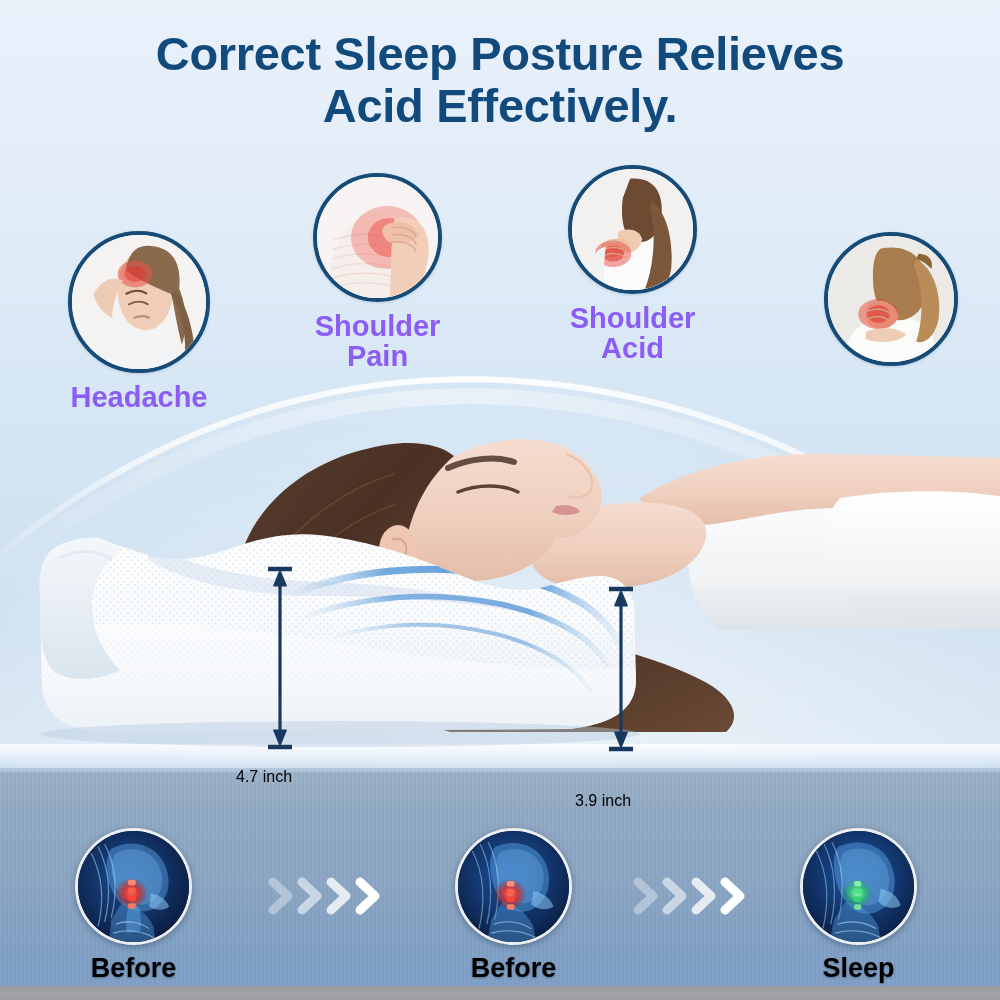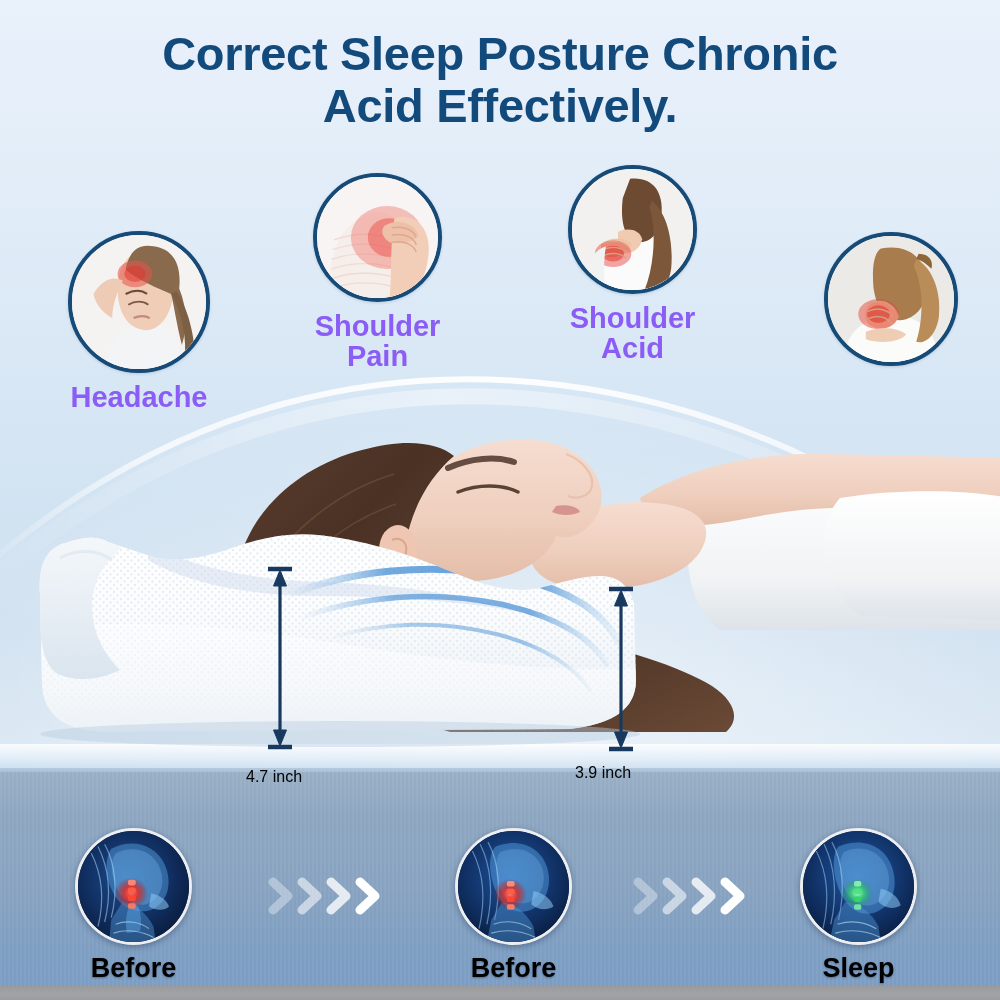--- a/index.html
+++ b/index.html
@@ -122,21 +122,21 @@
     </defs>
     <path d="M -30 250 C 180 60, 400 35, 560 55 C 760 80, 900 170, 1030 270" fill="none" stroke="url(#arcg)" stroke-width="6"></path>
     <path d="M -30 268 C 180 78, 400 52, 560 72 C 760 97, 900 188, 1030 288" fill="none" stroke="url(#arcg2)" stroke-width="16"></path>
   </svg>
 
   <div class="bg-lower"></div>
   <div class="mattress-edge"></div>
   <div class="bg-footer"></div>
 
   <h1 class="title">
-    <span>Correct Sleep Posture Chronic</span>
+    <span>Correct Sleep Posture Relieves</span>
     <span class="l2">Acid Effectively.</span>
   </h1>
 
   <svg class="pillow-wrap" style="left:0;top:380px;width:1000px;height:400px;" viewBox="0 0 1000 400">
     <defs>
       <linearGradient id="skin" x1="0" y1="0" x2="0" y2="1">
         <stop offset="0%" stop-color="#f6ddd0"></stop>
           <stop offset="55%" stop-color="#efcfbe"></stop>
         <stop offset="100%" stop-color="#e4bda9"></stop>
       </linearGradient>
@@ -344,32 +344,32 @@
 
   <svg class="dim" style="left:258px; top:558px; width:44px; height:200px;" viewBox="0 0 44 200">
     <g stroke="#18395f" fill="#18395f">
       <line x1="10" y1="11" x2="34" y2="11" stroke-width="4.5"></line>
       <line x1="10" y1="189" x2="34" y2="189" stroke-width="4.5"></line>
       <line x1="22" y1="16" x2="22" y2="184" stroke-width="3.2"></line>
       <polygon points="22,12 15.5,28 28.5,28"></polygon>
       <polygon points="22,188 15.5,172 28.5,172"></polygon>
     </g>
   </svg>
-  <div class="dim lbl" style="left:246px; top:768px;">4.7 inch</div>
+  <div class="dim lbl" style="left:236px; top:768px;">4.7 inch</div>
 
   <svg class="dim" style="left:599px; top:578px; width:44px; height:182px;" viewBox="0 0 44 182">
     <g stroke="#18395f" fill="#18395f">
       <line x1="10" y1="11" x2="34" y2="11" stroke-width="4.5"></line>
       <line x1="10" y1="171" x2="34" y2="171" stroke-width="4.5"></line>
       <line x1="22" y1="16" x2="22" y2="166" stroke-width="3.2"></line>
       <polygon points="22,12 15.5,28 28.5,28"></polygon>
       <polygon points="22,170 15.5,154 28.5,154"></polygon>
     </g>
   </svg>
-  <div class="dim lbl" style="left:575px; top:764px;">3.9 inch</div>
+  <div class="dim lbl" style="left:575px; top:792px;">3.9 inch</div>
 
   <div class="step" style="left:75px; top:828px; width:117px;">
     <div class="ring" style="width:117px;height:117px;">
       <svg class="photo" viewBox="0 0 100 100" preserveAspectRatio="xMidYMid slice">
         <defs>
           <radialGradient id="xb1" cx="45%" cy="42%" r="70%">
             <stop offset="0%" stop-color="#1c4f92"></stop>
               <stop offset="60%" stop-color="#102c5c"></stop>
             <stop offset="100%" stop-color="#071632"></stop>
           </radialGradient>

